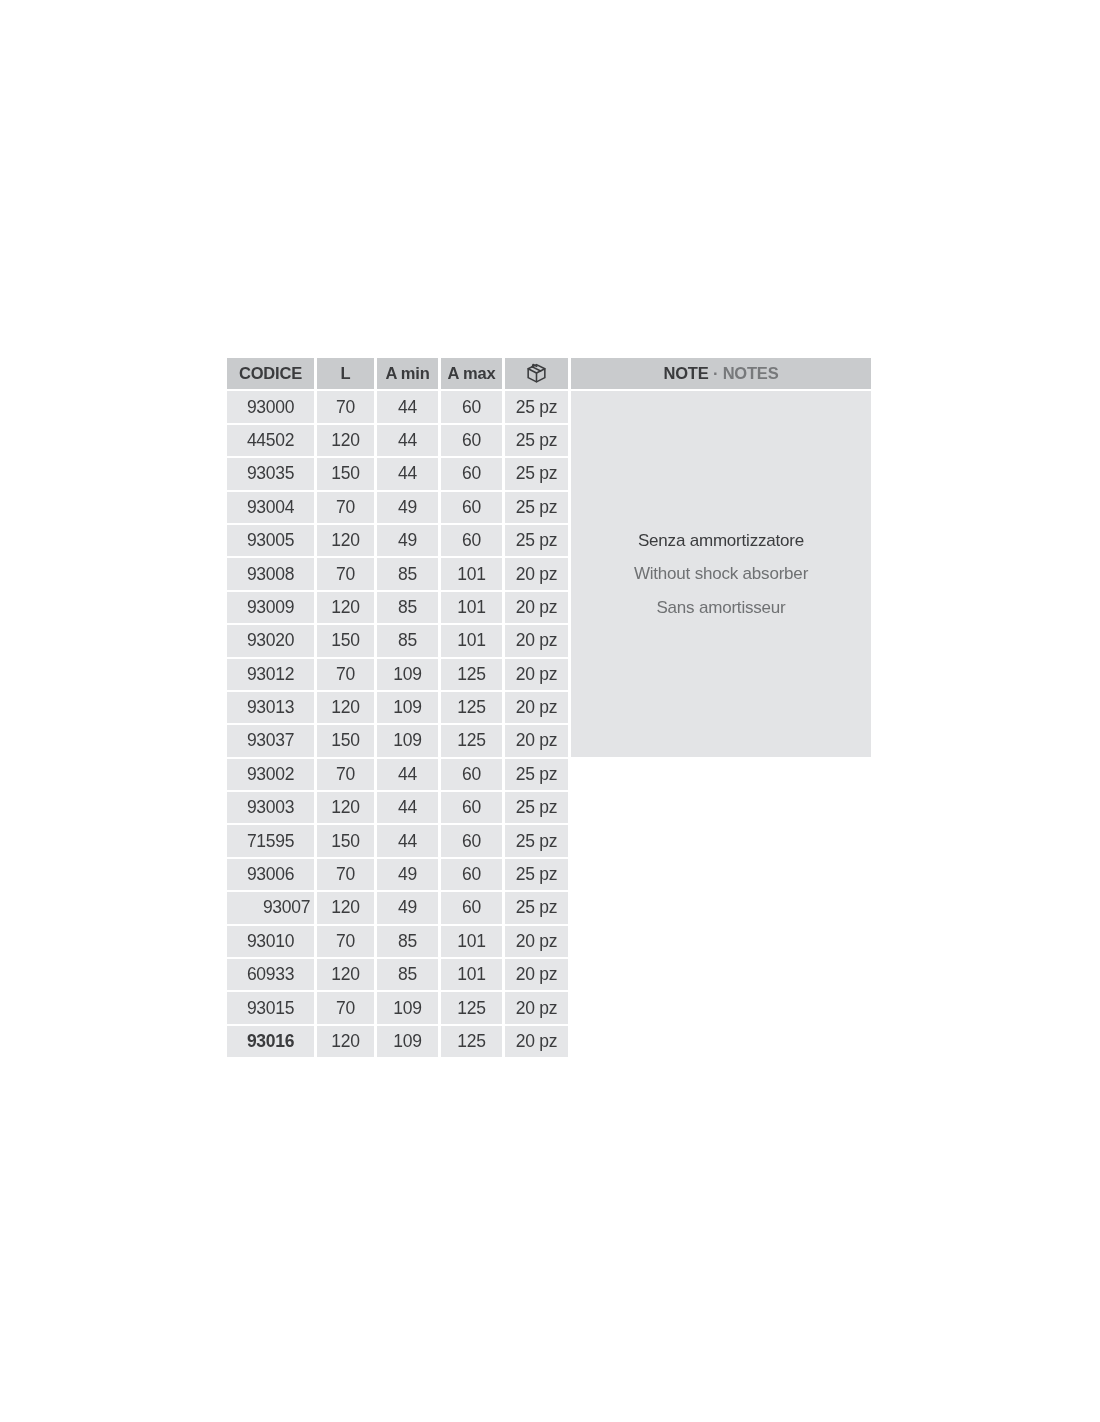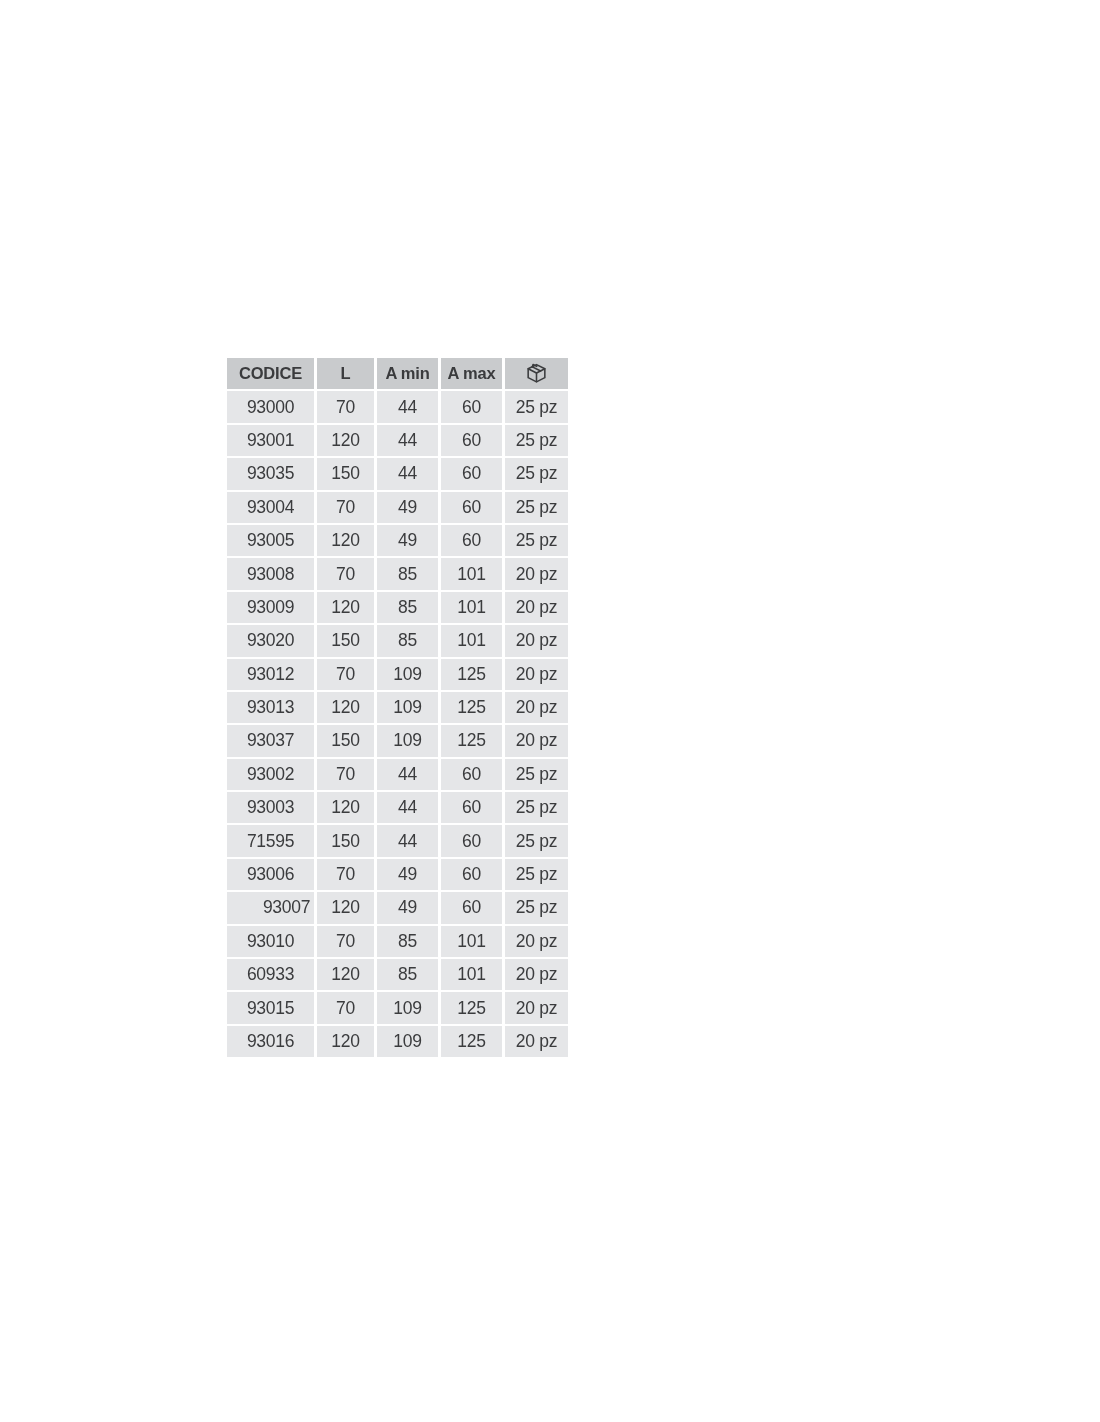--- a/index.html
+++ b/index.html
@@ -73,26 +73,31 @@
     <div class="th" style="grid-area: 1 / 4;">A max</div>
     <div class="th" style="grid-area: 1 / 5;">
   <svg class="pkg-icon-svg" viewBox="0 0 24 24" fill="none" stroke="#3b3c3e" stroke-width="1.5" stroke-linejoin="round" stroke-linecap="round" xmlns="http://www.w3.org/2000/svg">
     <path d="M12 3.5 L20 7.5 L20 16 L12 20 L4 16 L4 7.5 Z"></path>
     <path d="M4 7.5 L12 11.5 L20 7.5"></path>
     <path d="M12 11.5 L12 20"></path>
     <path d="M8 5.6 L16 9.6"></path>
     <path d="M8 5.6 L8.7 3.3 L12.2 5.1"></path>
   </svg>
 </div>
+    <div class="th" style="grid-area: 1 / 6;">
+      <span class="primary-label">NOTE</span>
+      <span class="sep"> · </span>
+      <span class="secondary-label">NOTES</span>
+    </div>
     <div class="td" style="grid-area: 2 / 1;">93000</div>
     <div class="td" style="grid-area: 2 / 2;">70</div>
     <div class="td" style="grid-area: 2 / 3;">44</div>
     <div class="td" style="grid-area: 2 / 4;">60</div>
     <div class="td" style="grid-area: 2 / 5;">25 pz</div>
-    <div class="td" style="grid-area: 3 / 1;">93001</div>
+    <div class="td" style="grid-area: 3 / 1;">44502</div>
     <div class="td" style="grid-area: 3 / 2;">120</div>
     <div class="td" style="grid-area: 3 / 3;">44</div>
     <div class="td" style="grid-area: 3 / 4;">60</div>
     <div class="td" style="grid-area: 3 / 5;">25 pz</div>
     <div class="td" style="grid-area: 4 / 1;">93035</div>
     <div class="td" style="grid-area: 4 / 2;">150</div>
     <div class="td" style="grid-area: 4 / 3;">44</div>
     <div class="td" style="grid-area: 4 / 4;">60</div>
     <div class="td" style="grid-area: 4 / 5;">25 pz</div>
     <div class="td" style="grid-area: 5 / 1;">93004</div>
@@ -168,18 +173,23 @@
     <div class="td" style="grid-area: 19 / 1;">60933</div>
     <div class="td" style="grid-area: 19 / 2;">120</div>
     <div class="td" style="grid-area: 19 / 3;">85</div>
     <div class="td" style="grid-area: 19 / 4;">101</div>
     <div class="td" style="grid-area: 19 / 5;">20 pz</div>
     <div class="td" style="grid-area: 20 / 1;">93015</div>
     <div class="td" style="grid-area: 20 / 2;">70</div>
     <div class="td" style="grid-area: 20 / 3;">109</div>
     <div class="td" style="grid-area: 20 / 4;">125</div>
     <div class="td" style="grid-area: 20 / 5;">20 pz</div>
-    <div class="td" style="grid-area: 21 / 1;">93016</div>
+    <div class="td" style="grid-area: 21 / 1; font-weight: bold;">93016</div>
     <div class="td" style="grid-area: 21 / 2;">120</div>
     <div class="td" style="grid-area: 21 / 3;">109</div>
     <div class="td" style="grid-area: 21 / 4;">125</div>
     <div class="td" style="grid-area: 21 / 5;">20 pz</div>
+    <div class="td note-block" style="grid-area: 2 / 6 / span 11;">
+      <div class="note-line primary">Senza ammortizzatore</div>
+      <div class="note-line secondary">Without shock absorber</div>
+      <div class="note-line secondary">Sans amortisseur</div>
+    </div>
   </div>
 
 </body></html>

